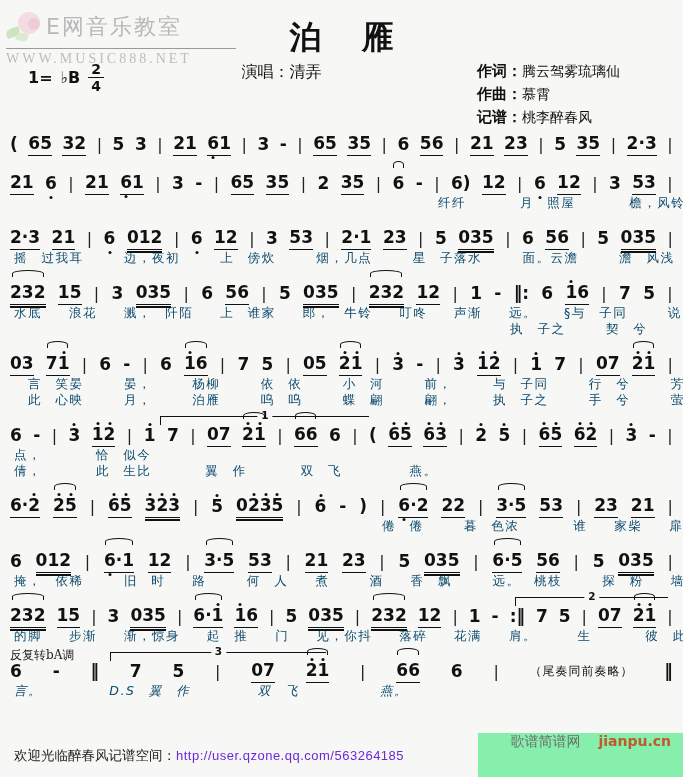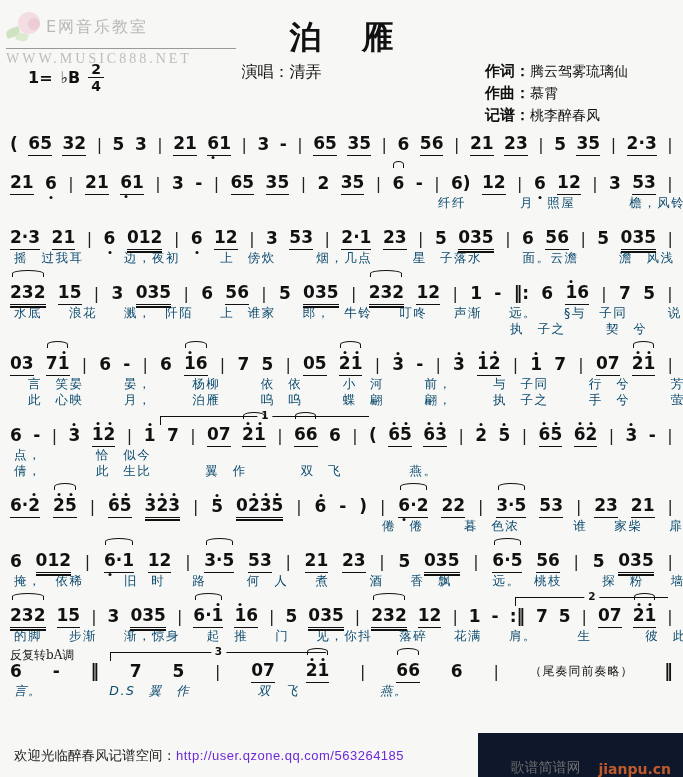--- a/index.html
+++ b/index.html
@@ -8,33 +8,33 @@
   
   .logo{position:absolute;left:6px;top:10px;width:235px;}
   .logo-row{display:flex;align-items:center;}
   .flower{position:relative;width:40px;height:34px;flex:0 0 40px;}
   .petal{position:absolute;border-radius:50%;}
   .p1{left:12px;top:2px;width:22px;height:22px;background:#f3dde2;}
   .p2{left:22px;top:8px;width:12px;height:12px;background:#eccdd6;}
   .leaf{position:absolute;background:#cfe3c2;border-radius:50% 10% 50% 10%;}
   .l1{left:0px;top:18px;width:14px;height:9px;transform:rotate(-18deg);}
   .l2{left:10px;top:23px;width:12px;height:8px;transform:rotate(14deg);background:#dcead1;}
-  .logo-name{font-size:16px;letter-spacing:2px;color:#b8b8b8;}
+  .logo-name{font-size:22px;letter-spacing:2px;color:#b8b8b8;}
   .logo-rule{border-bottom:1px solid #9a9a9a;margin:4px 0 2px 0;width:230px;}
   .logo-site{font-size:14px;letter-spacing:3px;color:#bdbdbd;font-family:Liberation Serif, serif;}
   .keysig{position:absolute;left:28px;top:62px;font-size:16px;font-weight:bold;
           display:flex;align-items:center;gap:8px;}
   .frac{display:inline-flex;flex-direction:column;align-items:center;line-height:1;font-size:14px;}
   .frac .num{border-bottom:1.3px solid #111;padding:0 3px 1px;}
   .frac .den{padding-top:1px;}
   .title{position:absolute;left:0;right:0;top:16px;text-align:center;
          font-family:"DejaVu Serif",serif;font-weight:bold;font-size:32px;letter-spacing:40px;text-indent:40px;}
   .singer{position:absolute;left:0;right:120px;top:62px;text-align:center;
           font-family:"DejaVu Serif",serif;font-size:16px;}
-  .credits{position:absolute;right:8px;top:60px;width:190px;font-family:Liberation Sans, sans-serif;}
+  .credits{position:absolute;right:16px;top:60px;width:190px;font-family:Liberation Serif, serif;}
   .credit-row{font-size:15px;line-height:22px;white-space:nowrap;}
   .credit-row .cl{font-weight:bold;}
   .credit-row .cv{font-size:14px;}
   
   #score{position:absolute;left:10px;right:10px;top:128px;}
   .system{position:relative;margin-bottom:11px;}
   .sysrow{position:relative;display:flex;justify-content:space-between;align-items:flex-end;}
   .tok{position:relative;font-weight:bold;font-size:17px;line-height:1;padding:7px 0 3px;white-space:nowrap;}
   .tok .ch{position:relative;display:inline-block;}
   .u1{border-bottom:1.5px solid #111;}
@@ -53,22 +53,22 @@
   .volta{position:absolute;top:-3px;height:8px;border-top:1.3px solid #111;border-left:1.3px solid #111;}
   .volta .vnum{position:absolute;left:50%;top:-7px;transform:translateX(-50%);
                background:#f7f7f5;padding:0 4px;font-size:10.5px;font-weight:bold;line-height:1;}
   .prelabel{position:absolute;left:0;top:-8px;font-size:12px;font-family:"DejaVu Serif",serif;color:#222;}
   
   .footer{position:absolute;left:0;right:0;bottom:0;height:46px;}
   .footer-left{position:absolute;left:14px;bottom:12px;font-size:13.5px;
                font-family:"DejaVu Serif",serif;color:#222;}
   .footer-left .furl{font-family:Liberation Sans, sans-serif;font-size:13px;letter-spacing:0.5px;
                      color:#6d28d9;text-decoration:none;}
-  .sitebox{position:absolute;right:0;bottom:0;width:205px;height:44px;background:#0f172a;
-           display:flex;align-items:flex-end;justify-content:flex-end;padding-right:12px;box-sizing:border-box;}
+  .sitebox{position:absolute;right:0;bottom:0;width:205px;height:44px;background:#86efac;
+           display:flex;align-items:flex-start;justify-content:flex-end;padding-right:12px;box-sizing:border-box;}
   .sitename{font-size:14px;color:#6d6d6d;font-family:"DejaVu Serif",serif;margin-right:6px;}
   .siteurl{font-size:14px;font-weight:bold;color:#c05a2d;text-decoration:none;margin-left:12px;}
 </style>
 </head>
 <body>
 
 <div class="page">
 
   <div class="logo">
     <div class="logo-row">

